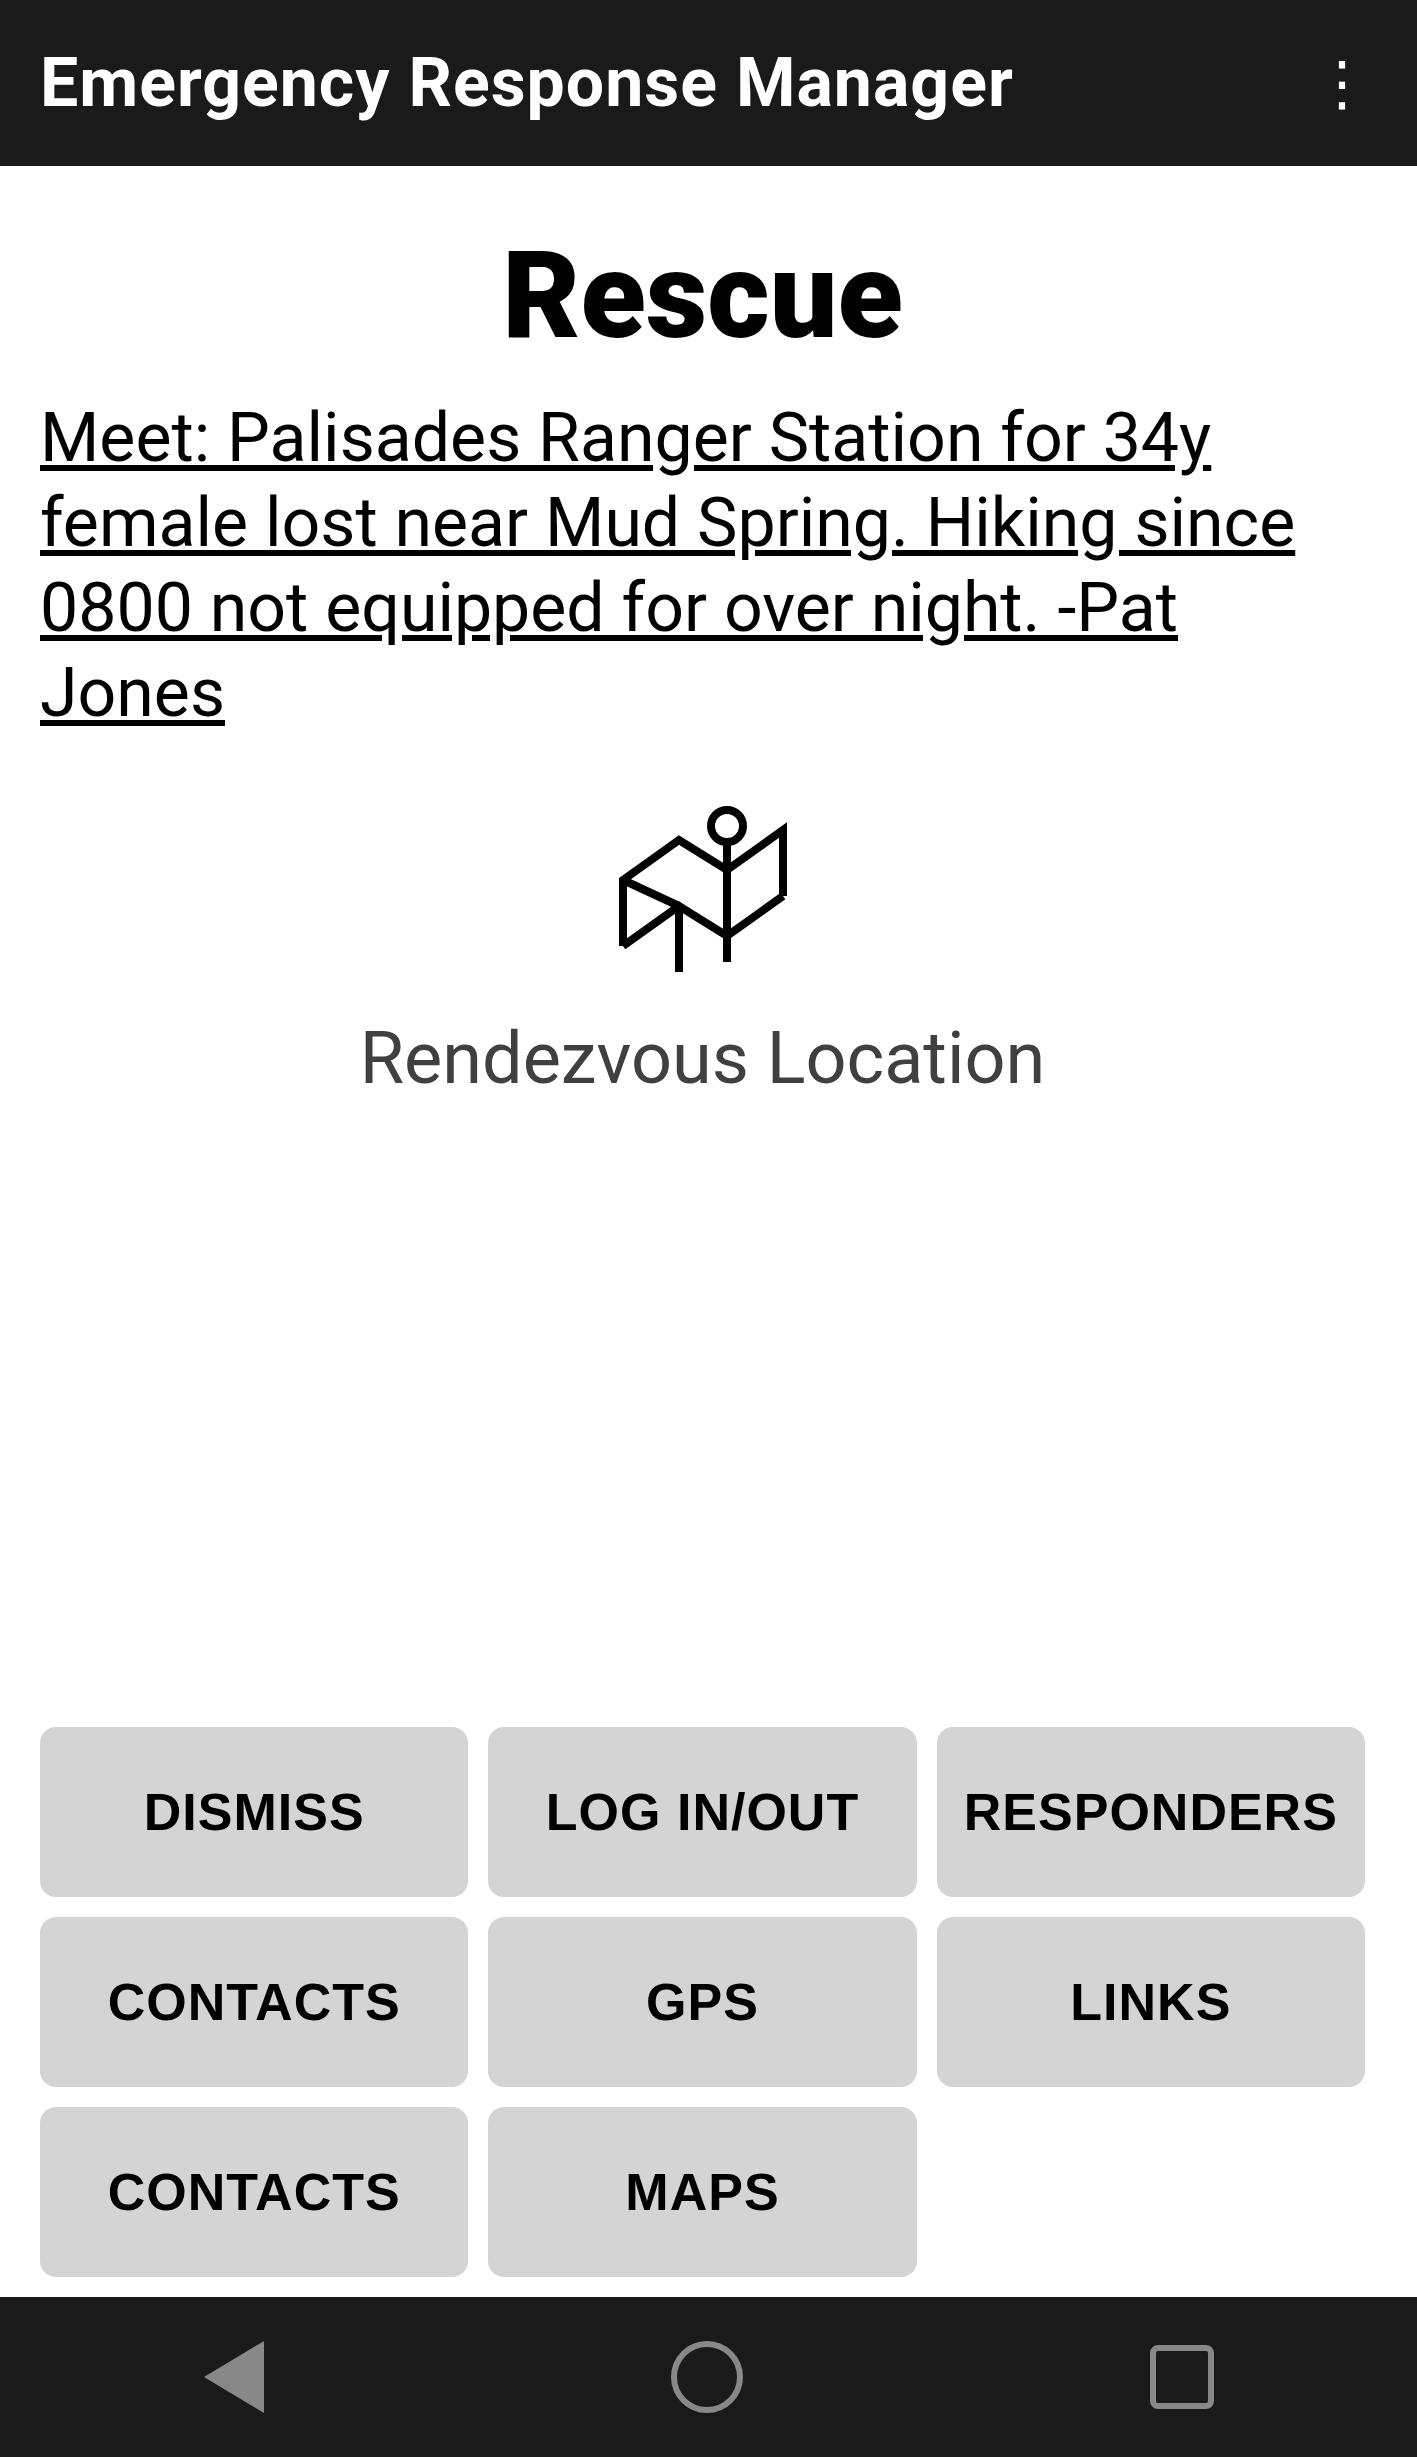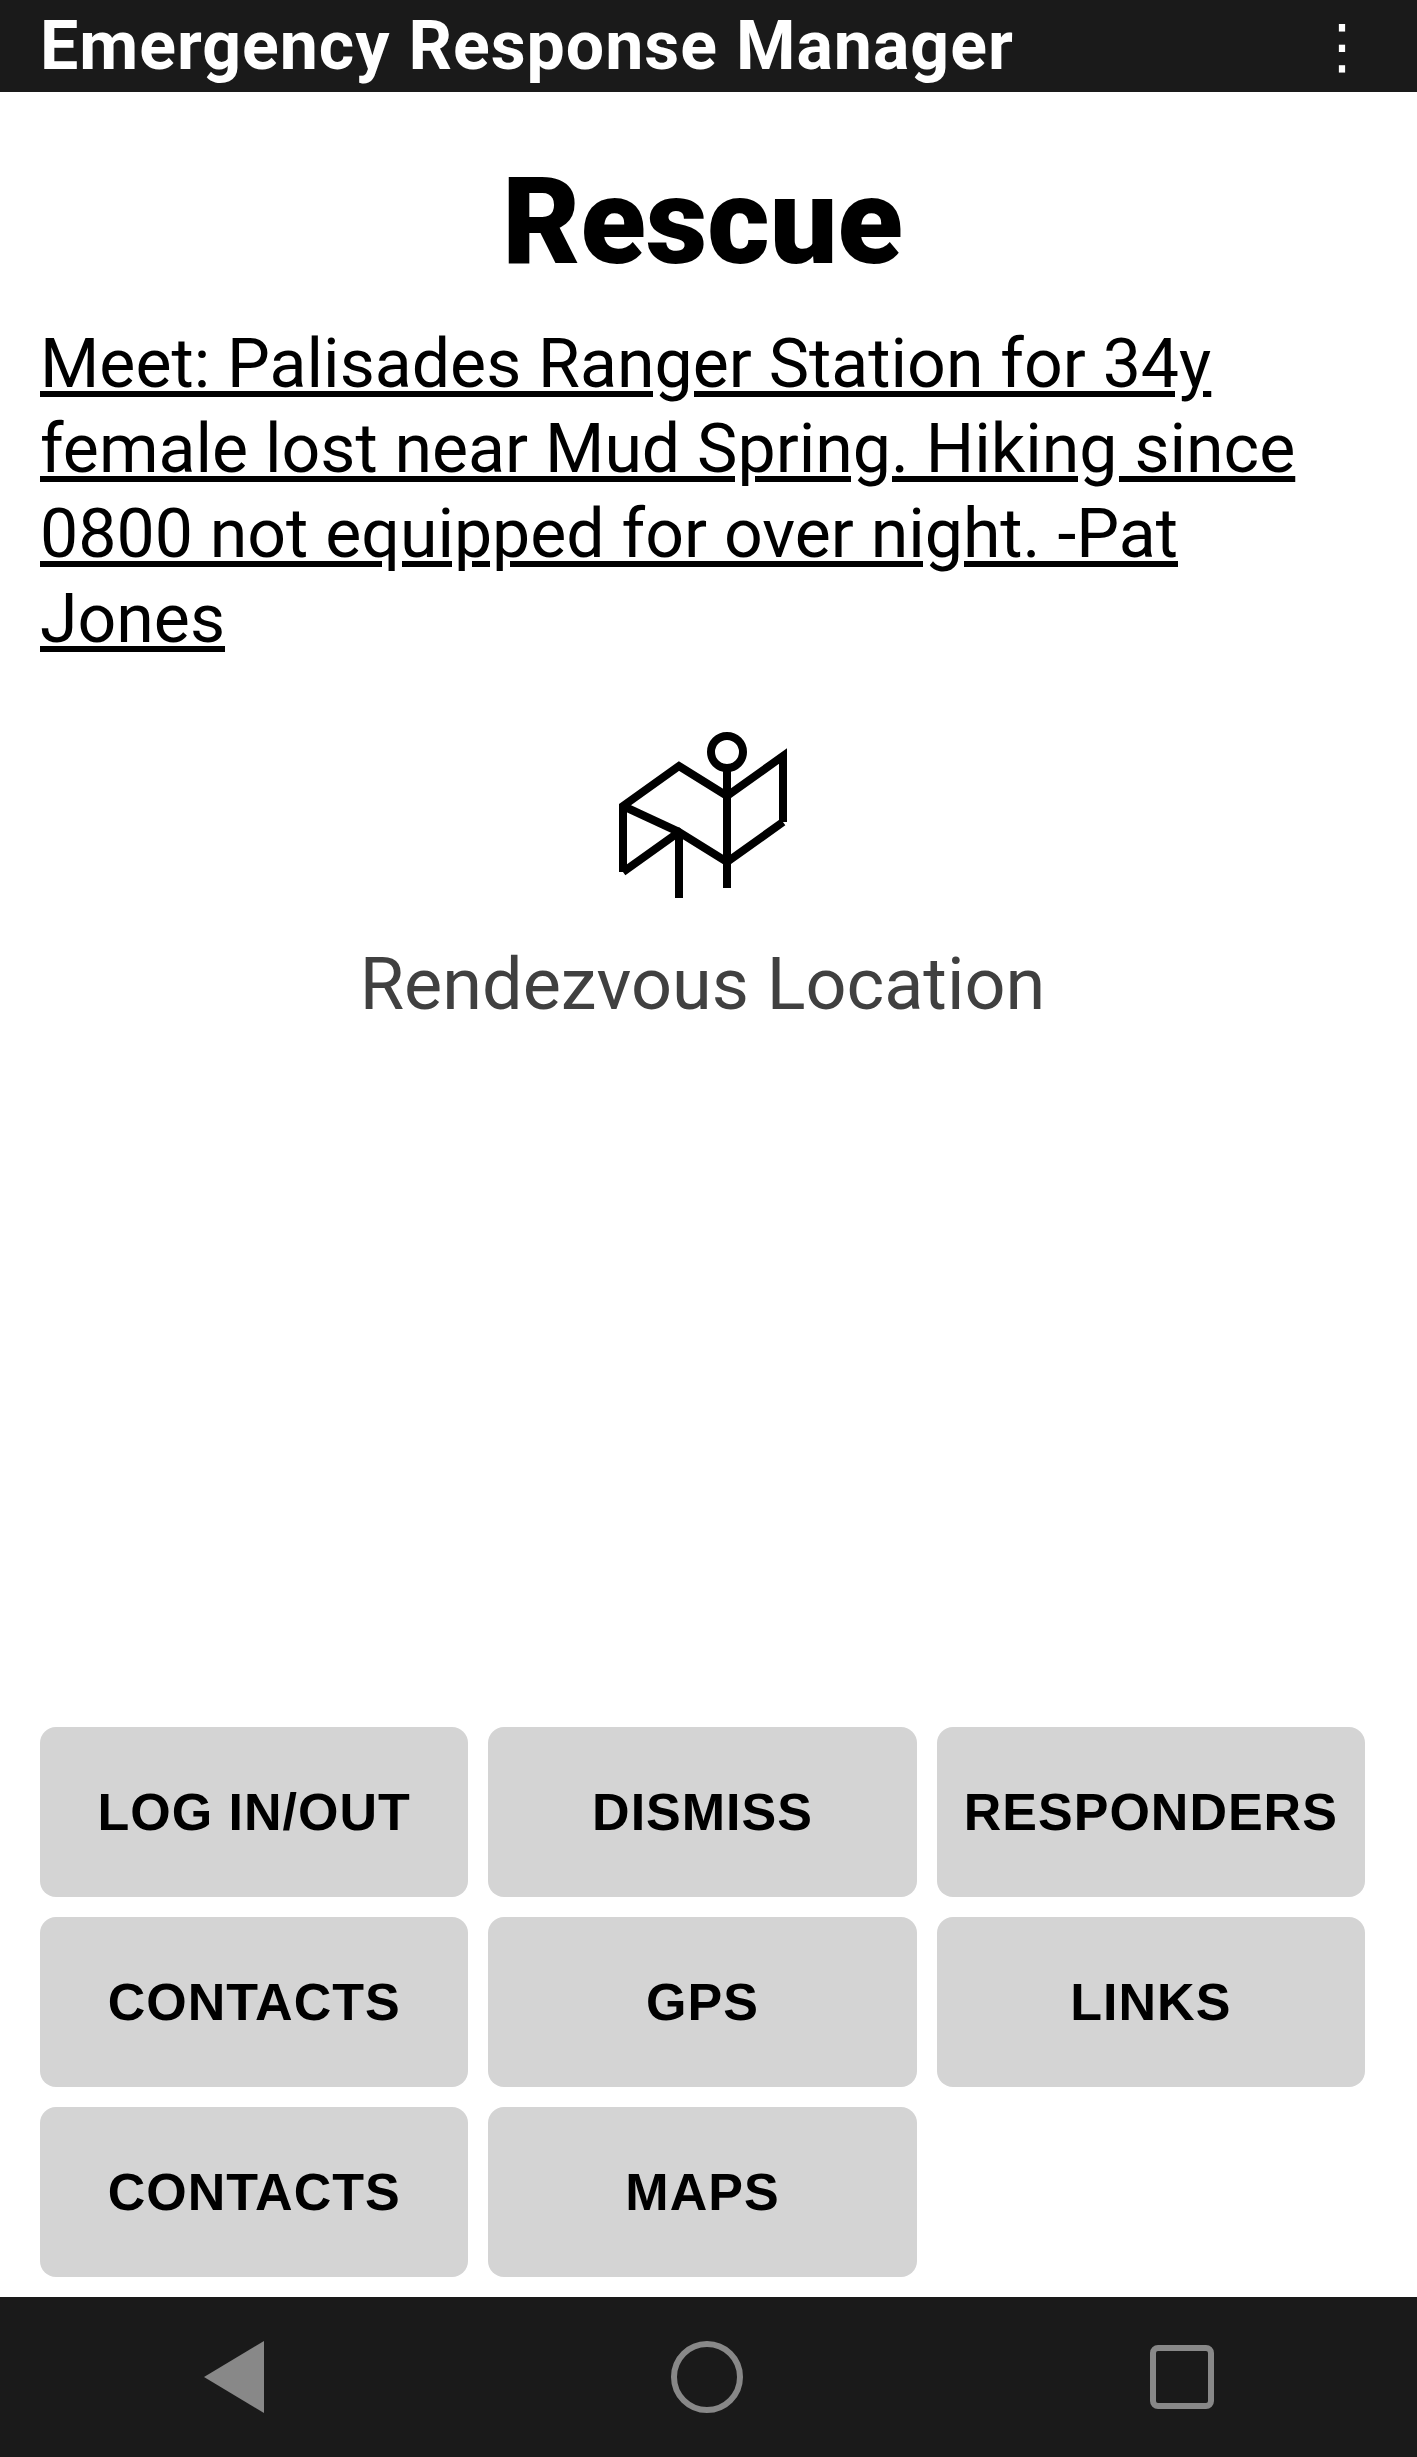--- a/index.html
+++ b/index.html
@@ -14,21 +14,21 @@
       font-family: 'Roboto', Arial, sans-serif;
       background: #f5f5f5;
       display: flex;
       flex-direction: column;
       overflow: hidden;
     }
 
     
     .top-bar {
       background: #1a1a1a;
-      height: 92px;
+      height: 166px;
       display: flex;
       align-items: center;
       justify-content: space-between;
       padding: 0 40px;
       flex-shrink: 0;
     }
 
     .top-bar-title {
       color: #ffffff;
       font-size: 68px;
@@ -190,22 +190,22 @@
 
       <circle cx="62" cy="15" r="8" stroke="#000" stroke-width="4" fill="#fff"></circle>
       <line x1="62" y1="23" x2="62" y2="37" stroke="#000" stroke-width="4"></line>
     </svg>
     <span class="rendezvous-label">Rendezvous Location</span>
   </div>
 
   <div class="spacer"></div>
 
   <div class="button-grid">
+    <button class="action-button">DISMISS</button>
     <button class="action-button">LOG IN/OUT</button>
-    <button class="action-button">DISMISS</button>
     <button class="action-button">RESPONDERS</button>
     <button class="action-button">CONTACTS</button>
     <button class="action-button">GPS</button>
     <button class="action-button">LINKS</button>
     <button class="action-button">CONTACTS</button>
     <button class="action-button">MAPS</button>
   </div>
 
 </div>
 

